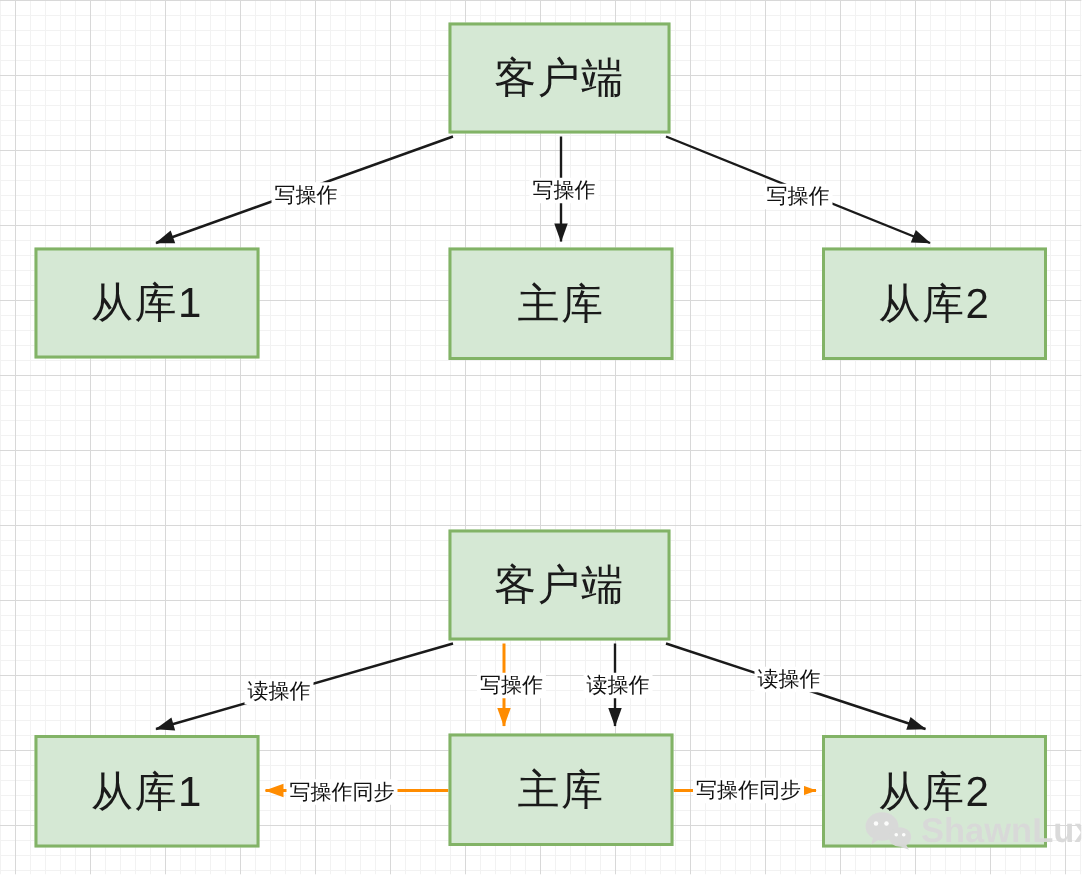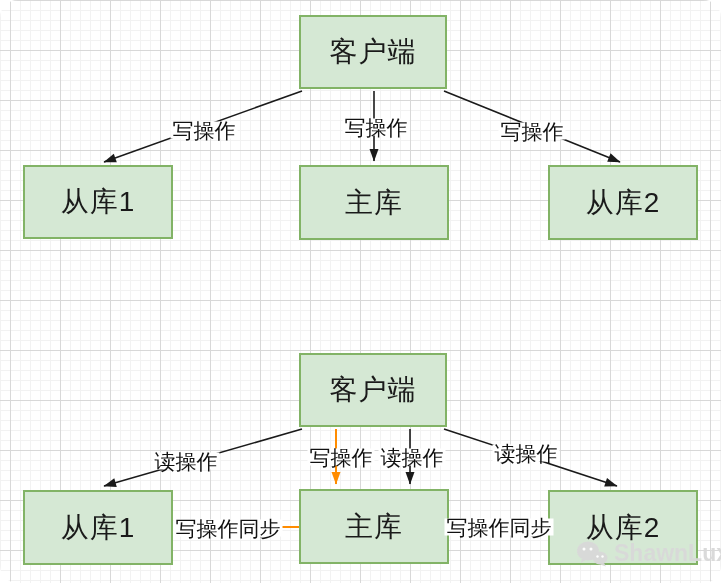--- a/index.html
+++ b/index.html
@@ -20,42 +20,41 @@
     width:721px;height:583px;
     overflow:hidden;
     background-color:#ffffff;
     background-image:
       linear-gradient(to right, var(--grid-major) 1px, transparent 1px),
       linear-gradient(to bottom, var(--grid-major) 1px, transparent 1px),
       linear-gradient(to right, var(--grid-minor) 1px, transparent 1px),
       linear-gradient(to bottom, var(--grid-minor) 1px, transparent 1px);
     background-size:50px 50px,50px 50px,10px 10px,10px 10px;
     background-position:10px 0,0 0,0 0,0 0;
-    border-radius:18px;
   }
   .edges{position:absolute;left:0;top:0;width:721px;height:583px;}
   .edge-black{stroke:var(--edge-black);stroke-width:1.6;fill:none;}
   .edge-orange{stroke:var(--edge-orange);stroke-width:2;fill:none;}
   .mk-black{fill:var(--edge-black);}
   .mk-orange{fill:var(--edge-orange);}
   .node{
     position:absolute;
     background:var(--node-fill);
     border:2px solid var(--node-border);
     box-sizing:border-box;
     display:flex;align-items:center;justify-content:center;
     font-size:28px;color:var(--node-text);
     letter-spacing:1px;
   }
   .edge-label{
     position:absolute;
     transform:translate(-50%,-50%);
     background:#ffffff;
     padding:0 2px;
-    font-size:21px;line-height:17px;
+    font-size:14px;line-height:17px;
     color:var(--label-text);
     white-space:nowrap;
   }
   .watermark{
     position:absolute;
     left:576px;top:540px;
     display:flex;align-items:center;gap:6px;
     color:var(--watermark-color);
     font-size:23px;font-weight:bold;
     opacity:.95;

